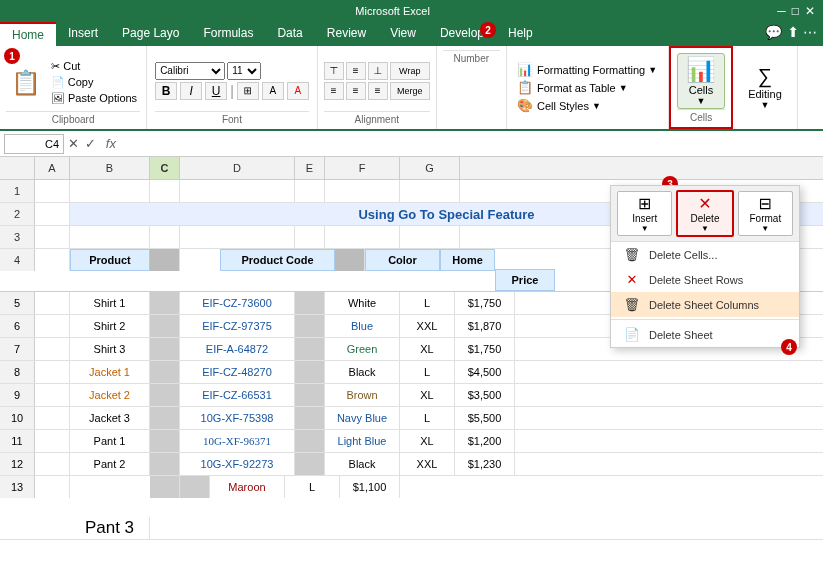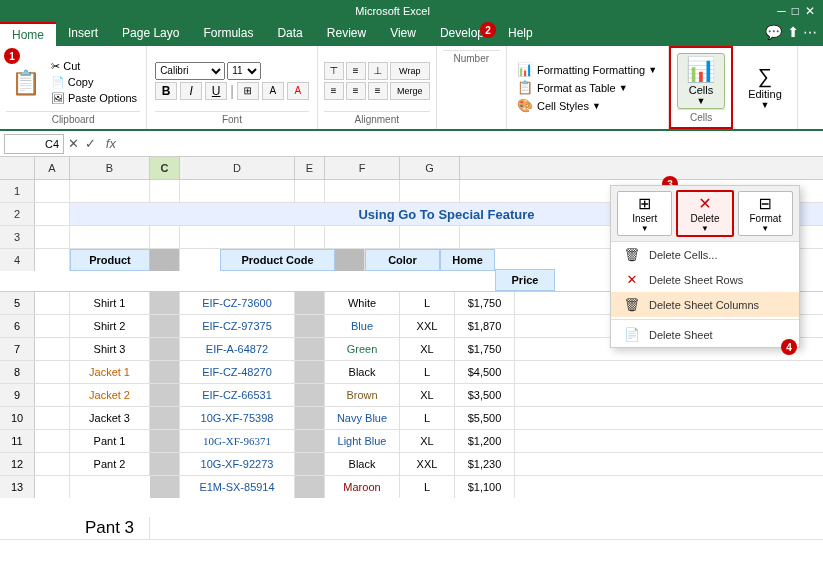--- a/index.html
+++ b/index.html
@@ -294,21 +294,20 @@
           <div style="width: 30px; height: 22px; border-right: 1px solid rgb(224, 224, 224); display: flex; align-items: center; font-size: 11px; padding: 0px 3px; flex-shrink: 0; background: rgb(204, 204, 204);"></div>
           <div style="width: 75px; height: 22px; border-right: 1px solid rgb(224, 224, 224); display: flex; align-items: center; justify-content: center; font-size: 11px; padding: 0px 3px; flex-shrink: 0;">Black</div>
           <div style="width: 55px; height: 22px; border-right: 1px solid rgb(224, 224, 224); display: flex; align-items: center; justify-content: center; font-size: 11px; padding: 0px 3px; flex-shrink: 0;">XXL</div>
           <div style="width: 60px; height: 22px; border-right: 1px solid rgb(224, 224, 224); display: flex; align-items: center; justify-content: center; font-size: 11px; padding: 0px 3px; flex-shrink: 0;">$1,230</div>
         </div>
         <div style="display: flex; border-bottom: 1px solid rgb(224, 224, 224);">
           <div style="width: 35px; height: 22px; border-right: 1px solid rgb(204, 204, 204); display: flex; align-items: center; font-size: 11px; padding: 0px 3px; flex-shrink: 0; background: rgb(242, 242, 242); justify-content: center;">13</div>
           <div style="width: 35px; height: 22px; border-right: 1px solid rgb(224, 224, 224); display: flex; align-items: center; font-size: 11px; padding: 0px 3px; flex-shrink: 0;"></div>
           <div style="width: 80px; height: 22px; border-right: 1px solid rgb(224, 224, 224); display: flex; align-items: center; justify-content: center; font-size: 17px; padding: 0px 3px; flex-shrink: 0; margin-top: 41px;">Pant 3</div>
           <div style="width: 30px; height: 22px; border-right: 1px solid rgb(224, 224, 224); display: flex; align-items: center; font-size: 11px; padding: 0px 3px; flex-shrink: 0; background: rgb(204, 204, 204);"></div>
-          <div style="width: 115px; height: 22px; border-right: 1px solid rgb(224, 224, 224); display: flex; align-items: center; justify-content: center; font-size: 11px; padding: 0px 3px; flex-shrink: 0; color: rgb(26, 86, 160);">E1M-SX-85914</div>
           <div style="width: 30px; height: 22px; border-right: 1px solid rgb(224, 224, 224); display: flex; align-items: center; font-size: 11px; padding: 0px 3px; flex-shrink: 0; background: rgb(204, 204, 204);"></div>
           <div style="width: 75px; height: 22px; border-right: 1px solid rgb(224, 224, 224); display: flex; align-items: center; justify-content: center; font-size: 11px; padding: 0px 3px; flex-shrink: 0; color: rgb(139, 0, 0);">Maroon</div>
           <div style="width: 55px; height: 22px; border-right: 1px solid rgb(224, 224, 224); display: flex; align-items: center; justify-content: center; font-size: 11px; padding: 0px 3px; flex-shrink: 0;">L</div>
           <div style="width: 60px; height: 22px; border-right: 1px solid rgb(224, 224, 224); display: flex; align-items: center; justify-content: center; font-size: 11px; padding: 0px 3px; flex-shrink: 0;">$1,100</div>
         </div>
       </div>
 
   </div>
 
   <div style="position:absolute; background:white; border:1px solid #ccc; box-shadow:3px 3px 8px rgba(0,0,0,0.2); z-index:100; width:190px; top:185px; left:610px;">

